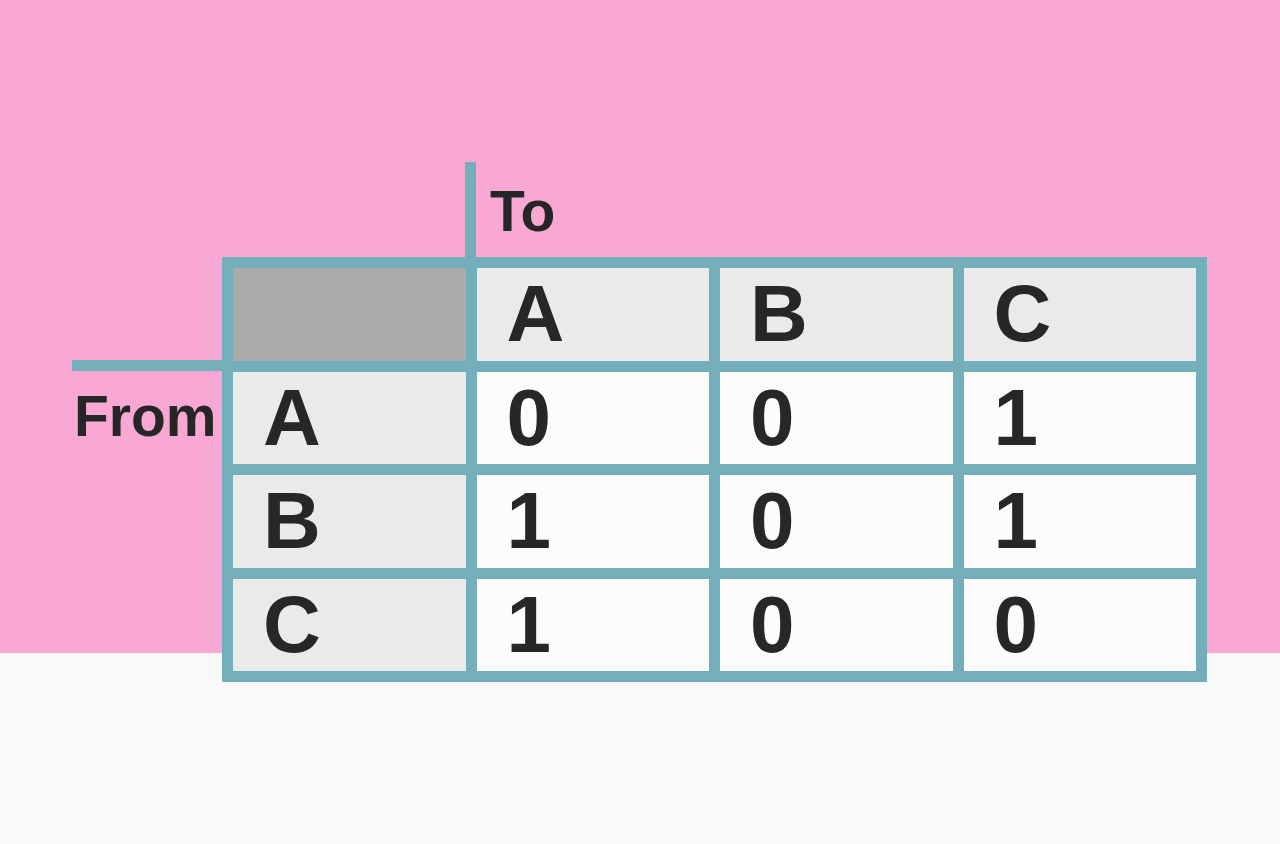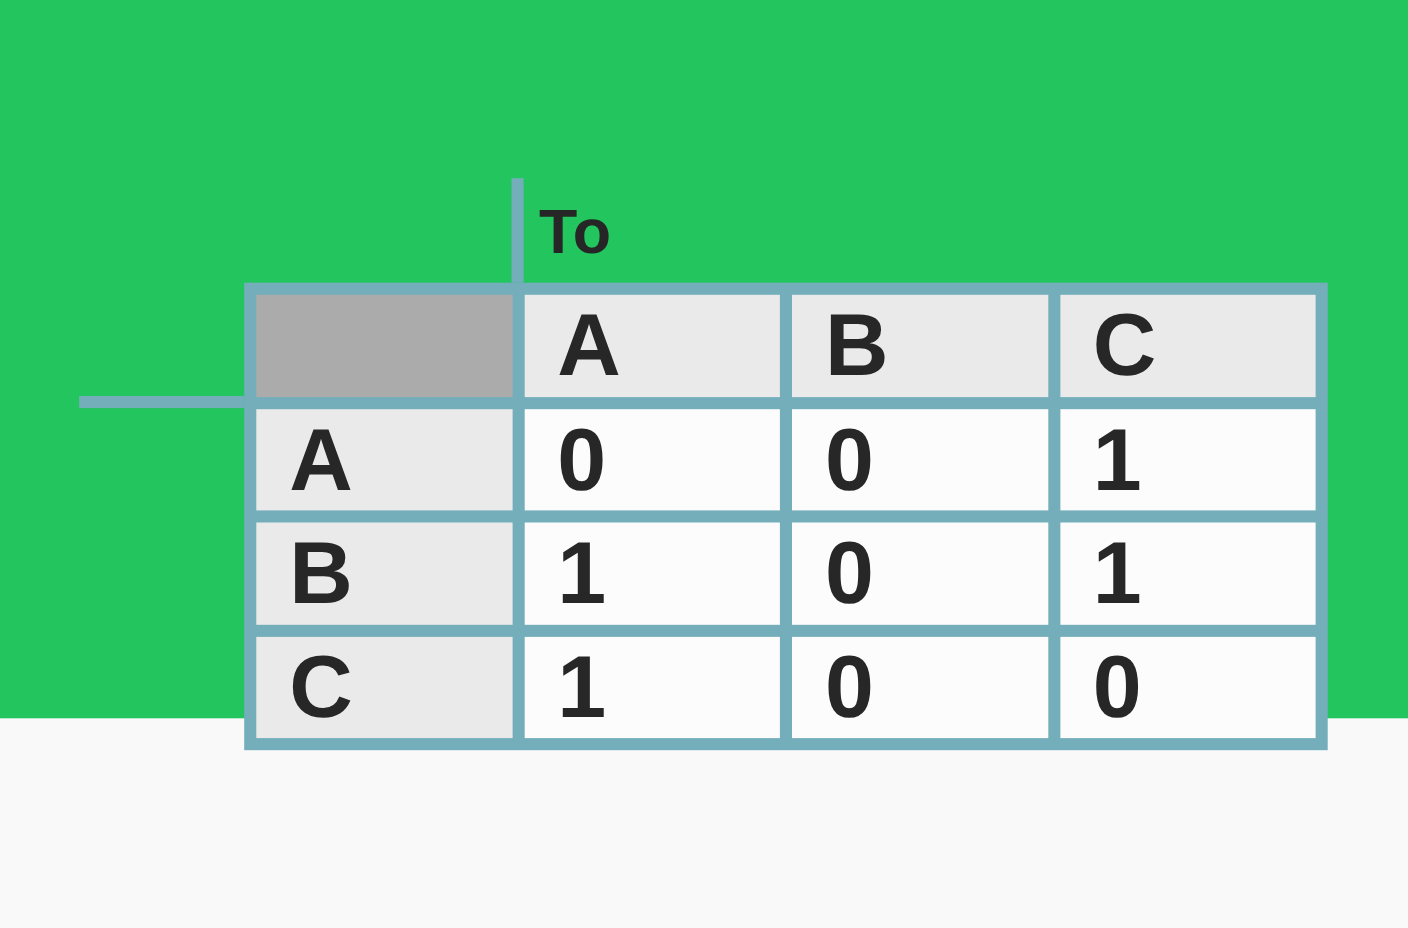--- a/index.html
+++ b/index.html
@@ -8,21 +8,21 @@
     width: 1280px;
     height: 844px;
     background: #f9f9f9;
     overflow: hidden;
     font-family: "Liberation Sans", sans-serif;
   }
   .stage {
     position: relative;
     width: 1280px;
     height: 653px;
-    background: #22c55e;
+    background: #f9a8d4;
   }
   
   .to-line {
     position: absolute;
     left: 465px;
     top: 162px;
     width: 11px;
     height: 95px;
     background: #74aebb;
   }
@@ -81,20 +81,21 @@
 </style>
 </head>
 <body>
 
 <div class="stage">
 
   <div class="to-line"></div>
   <div class="axis-label to-label">To</div>
 
   <div class="from-line"></div>
+  <div class="axis-label from-label">From</div>
 
   <div class="matrix">
 
     <div class="cell corner"></div>
     <div class="cell head">A</div>
     <div class="cell head">B</div>
     <div class="cell head">C</div>
 
     <div class="cell head">A</div>
     <div class="cell data">0</div>

